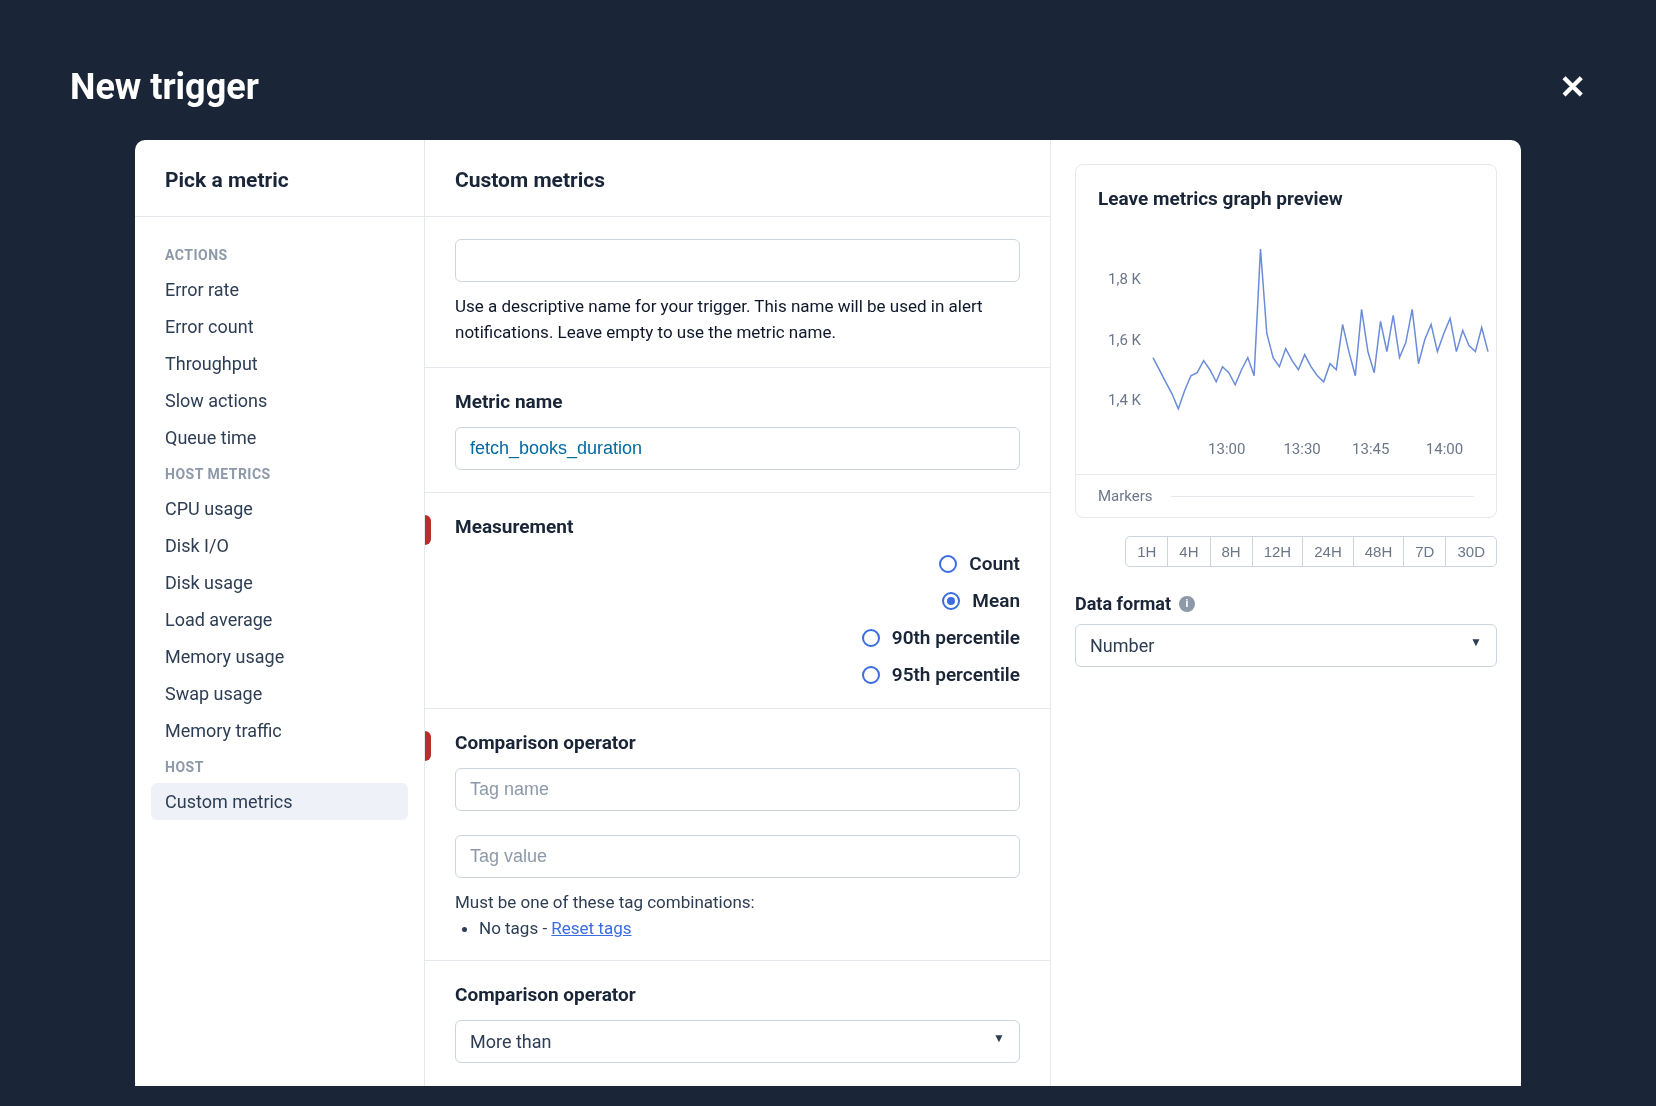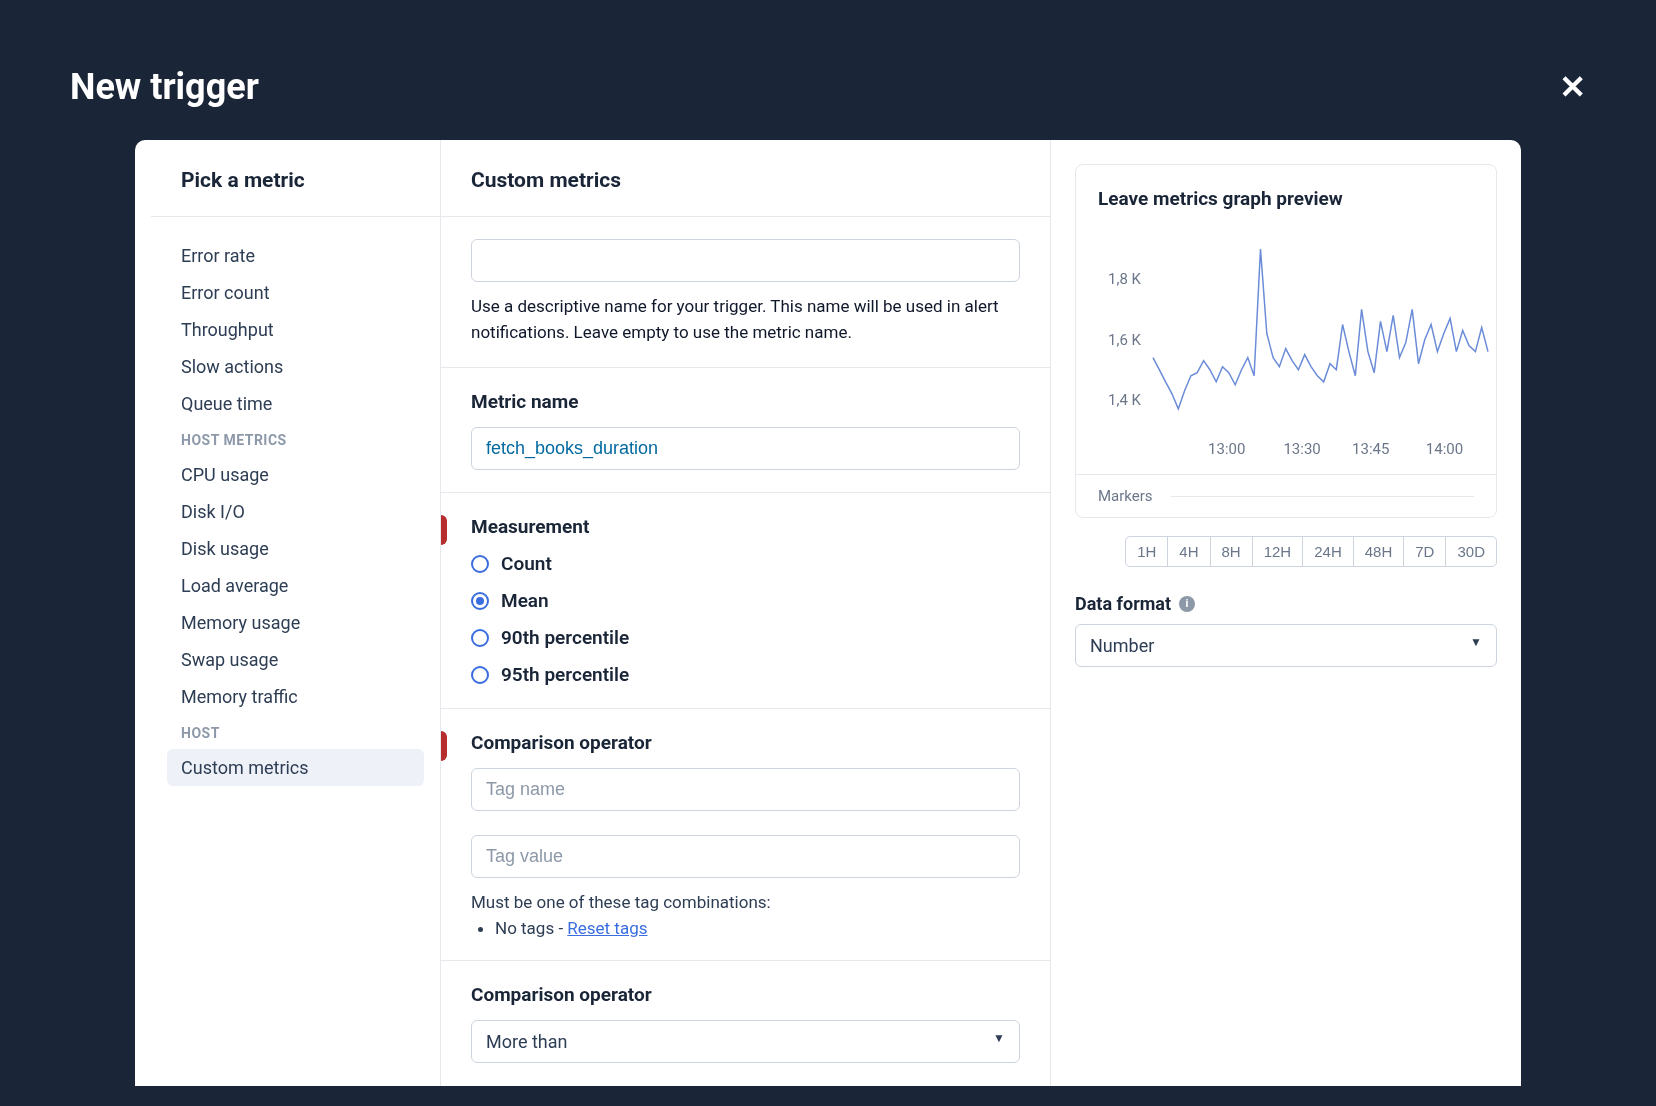--- a/index.html
+++ b/index.html
@@ -36,21 +36,20 @@
   cursor: pointer;
   font-weight: bold;
 }
 .panel {
   background: #fff;
   border-radius: 10px 10px 0 0;
   margin: 0 115px 0 115px;
   display: flex;
   flex: 1;
   overflow: hidden;
-  padding-left: 16px;
 }
 .sidebar {
   width: 290px;
   border-right: 1px solid #e5e8ec;
   padding: 0;
 }
 .sidebar-title {
   font-size: 21px;
   font-weight: 700;
   color: #1a2638;
@@ -109,21 +108,21 @@
   font-size: 17px;
   margin-top: 12px;
   line-height: 1.5;
 }
 .field-label {
   font-size: 19px;
   font-weight: 700;
   color: #1a2638;
   margin-bottom: 14px;
 }
-.radio-group { display: flex; flex-direction: column; gap: 14px; }
+.radio-group { display: flex; flex-direction: column; gap: 14px; align-items: flex-end; }
 .radio-row {
   display: flex;
   align-items: center;
   gap: 12px;
   cursor: pointer;
 }
 .radio {
   width: 18px; height: 18px;
   border: 2px solid #3a6ddf;
   border-radius: 50%;
@@ -248,20 +247,21 @@
   <div class="modal-header">
     <div class="modal-title">New trigger</div>
     <div class="close-icon">✕</div>
   </div>
 
   <div class="panel">
 
     <div class="sidebar">
       <div class="sidebar-title">Pick a metric</div>
       <div class="sidebar-body" id="sidebar-body">
+          <div class="section-label">ACTIONS</div>
           <div class="sidebar-item">Error rate</div>
           <div class="sidebar-item">Error count</div>
           <div class="sidebar-item">Throughput</div>
           <div class="sidebar-item">Slow actions</div>
           <div class="sidebar-item">Queue time</div>
           <div class="section-label">HOST METRICS</div>
           <div class="sidebar-item">CPU usage</div>
           <div class="sidebar-item">Disk I/O</div>
           <div class="sidebar-item">Disk usage</div>
           <div class="sidebar-item">Load average</div>

